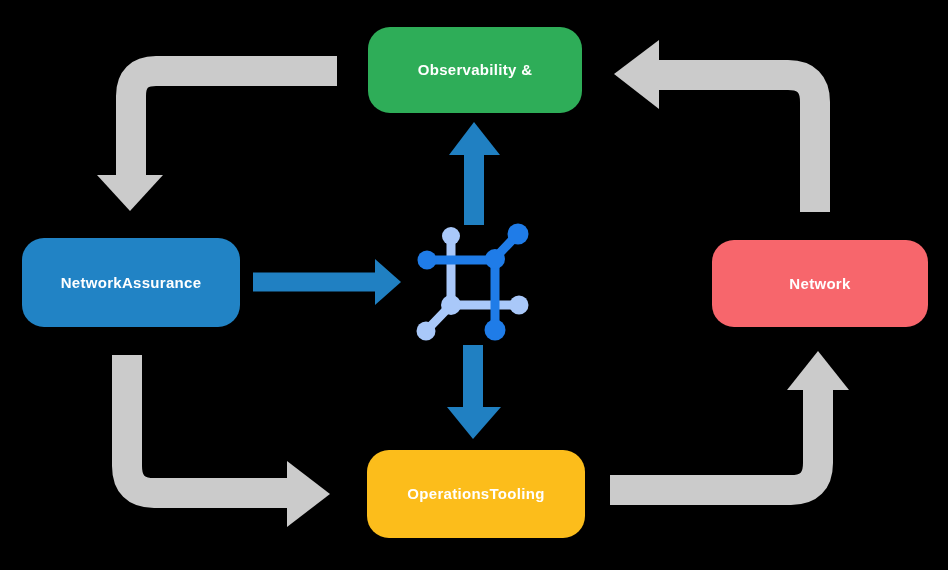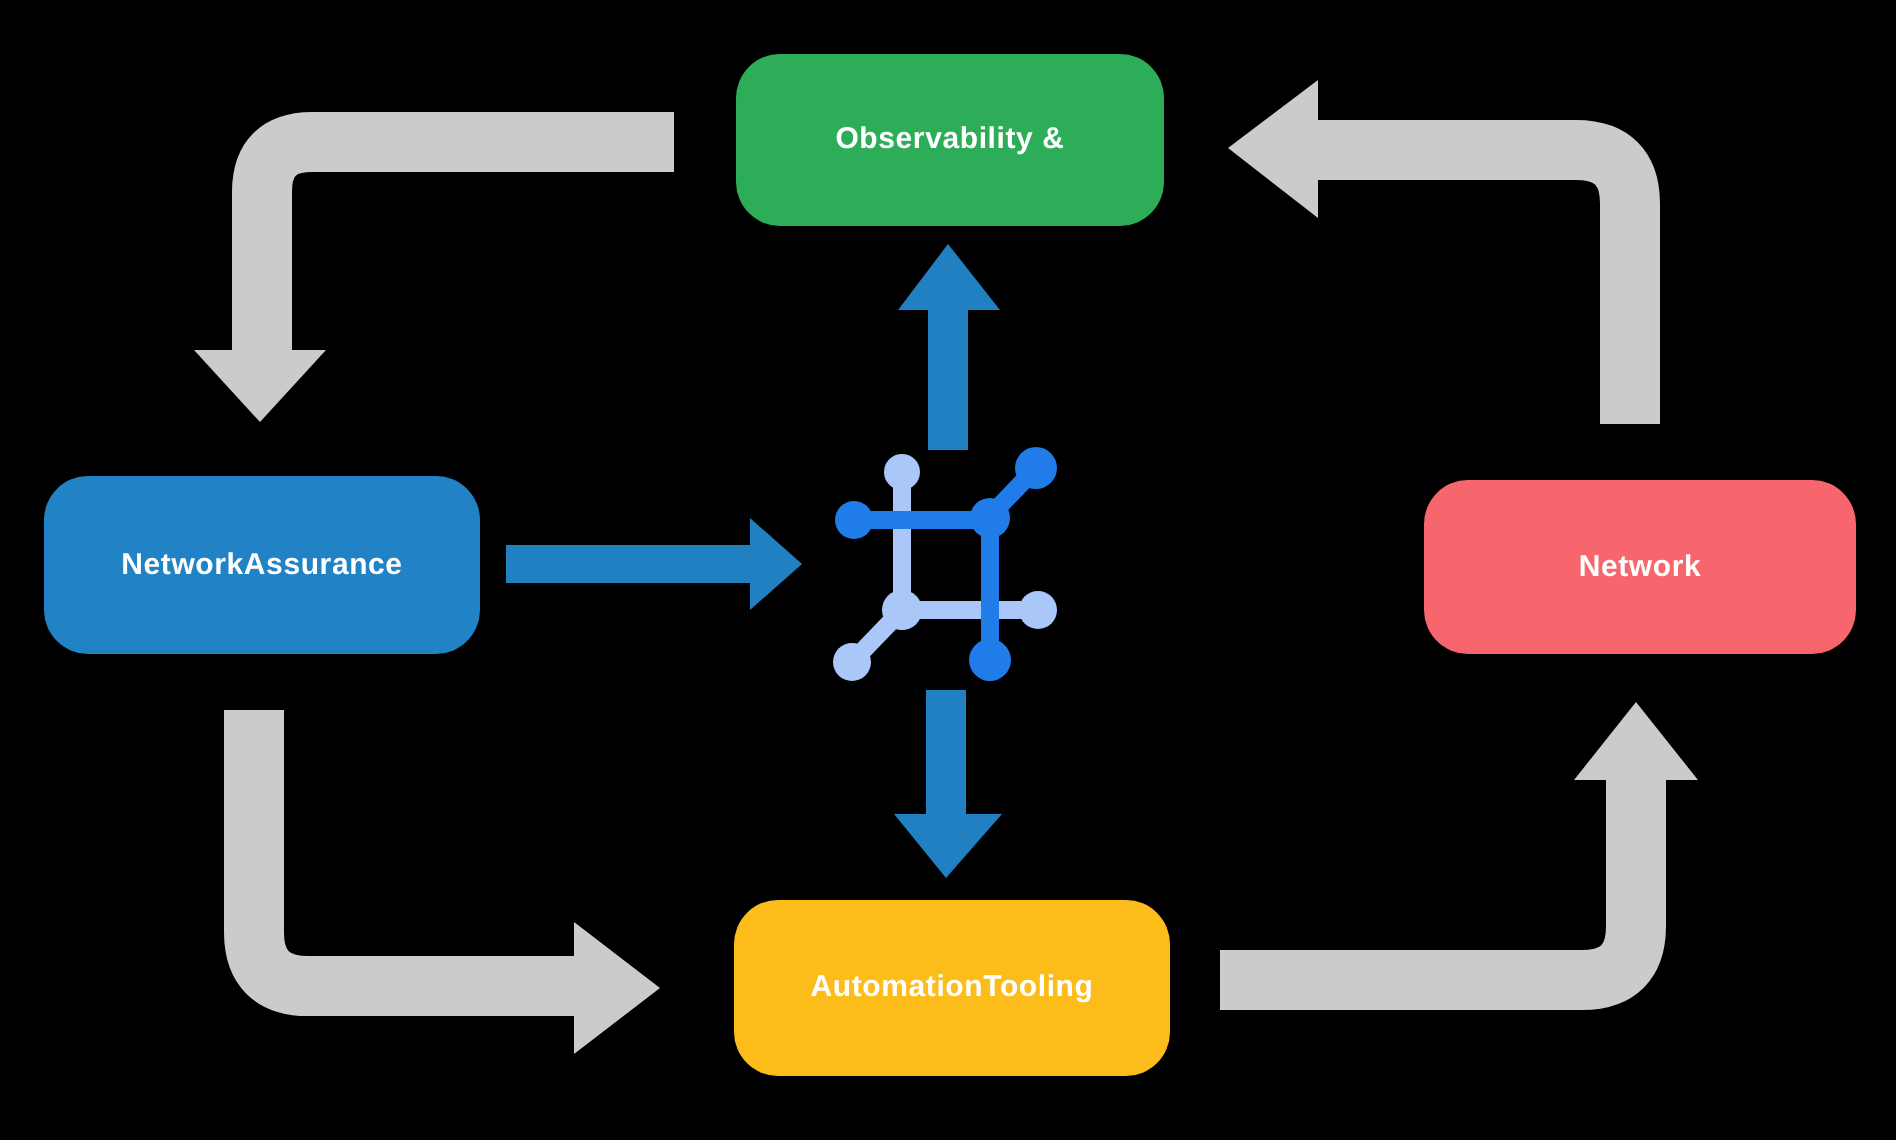--- a/index.html
+++ b/index.html
@@ -108,17 +108,17 @@
   <div class="node node-operations" style="background-color: rgb(33, 131, 197);">
     <span class="line">Network</span>
     <span class="line">Assurance</span>
   </div>
 
   <div class="node node-infrastructure" style="background-color: rgb(247, 102, 108);">
     <span class="line">Network</span>
   </div>
 
   <div class="node node-automation" style="background-color: rgb(252, 189, 27);">
-    <span class="line">Automation</span>
+    <span class="line">Operations</span>
     <span class="line">Tooling</span>
   </div>
 
 </div>
 
 </body></html>

